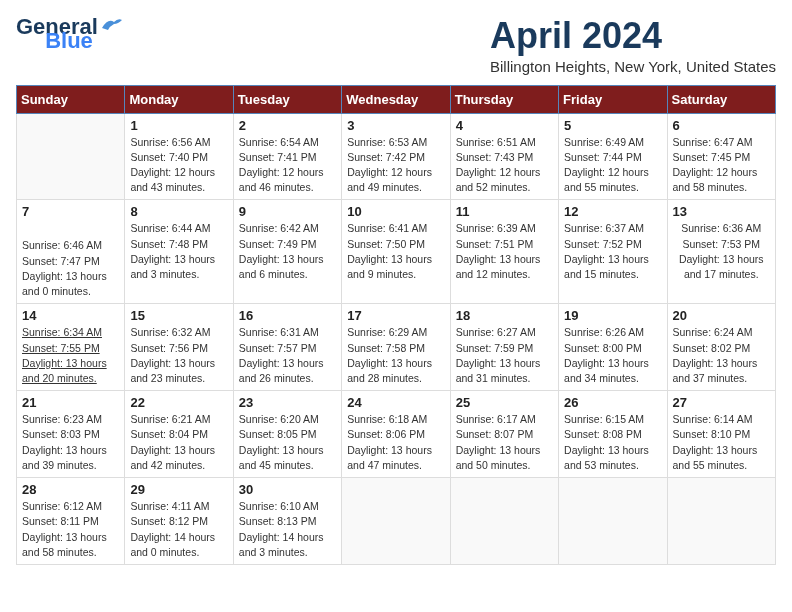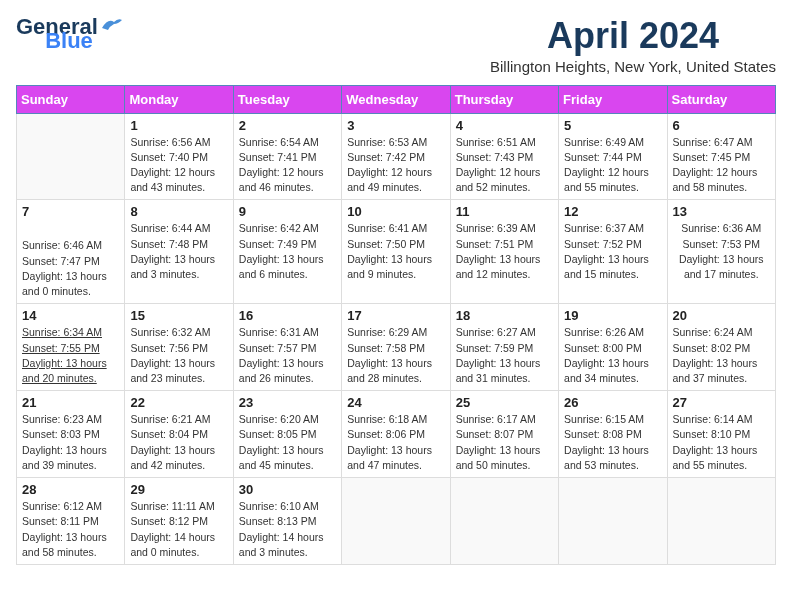--- a/index.html
+++ b/index.html
@@ -21,40 +21,40 @@
       flex-direction: column;
       align-items: center;
     }
     .logo-text {
       font-size: 22px;
       font-weight: bold;
       color: #1a3a5c;
       line-height: 1;
     }
     .title-area {
-      text-align: center;
+      text-align: left;
     }
     .month-title {
       font-size: 36px;
       font-weight: bold;
       color: #1a3a5c;
       line-height: 1.1;
     }
     .location-title {
       font-size: 15px;
       color: #333;
       margin-top: 2px;
     }
     .calendar {
       width: 100%;
       border-collapse: collapse;
       border: 1px solid #ccc;
     }
     .calendar th {
-      background: #d946ef;
+      background: #7f1d1d;
       color: #fff;
       font-size: 13px;
       font-weight: bold;
       padding: 6px 4px;
       text-align: left;
       border: 1px solid #5585bb;
     }
     .calendar td {
       vertical-align: top;
       border: 1px solid #ddd;
@@ -313,21 +313,21 @@
       <tr>
         <td>
           <div class="day-number">28</div>
           <div class="day-info" style="white-space: pre-line;">Sunrise: 6:12 AM
 Sunset: 8:11 PM
 Daylight: 13 hours
 and 58 minutes.</div>
         </td>
         <td>
           <div class="day-number">29</div>
-          <div class="day-info" style="white-space: pre-line;">Sunrise: 11:11 AM
+          <div class="day-info" style="white-space: pre-line;">Sunrise: 4:11 AM
 Sunset: 8:12 PM
 Daylight: 14 hours
 and 0 minutes.</div>
         </td>
         <td>
           <div class="day-number">30</div>
           <div class="day-info" style="white-space: pre-line;">Sunrise: 6:10 AM
 Sunset: 8:13 PM
 Daylight: 14 hours
 and 3 minutes.</div>

